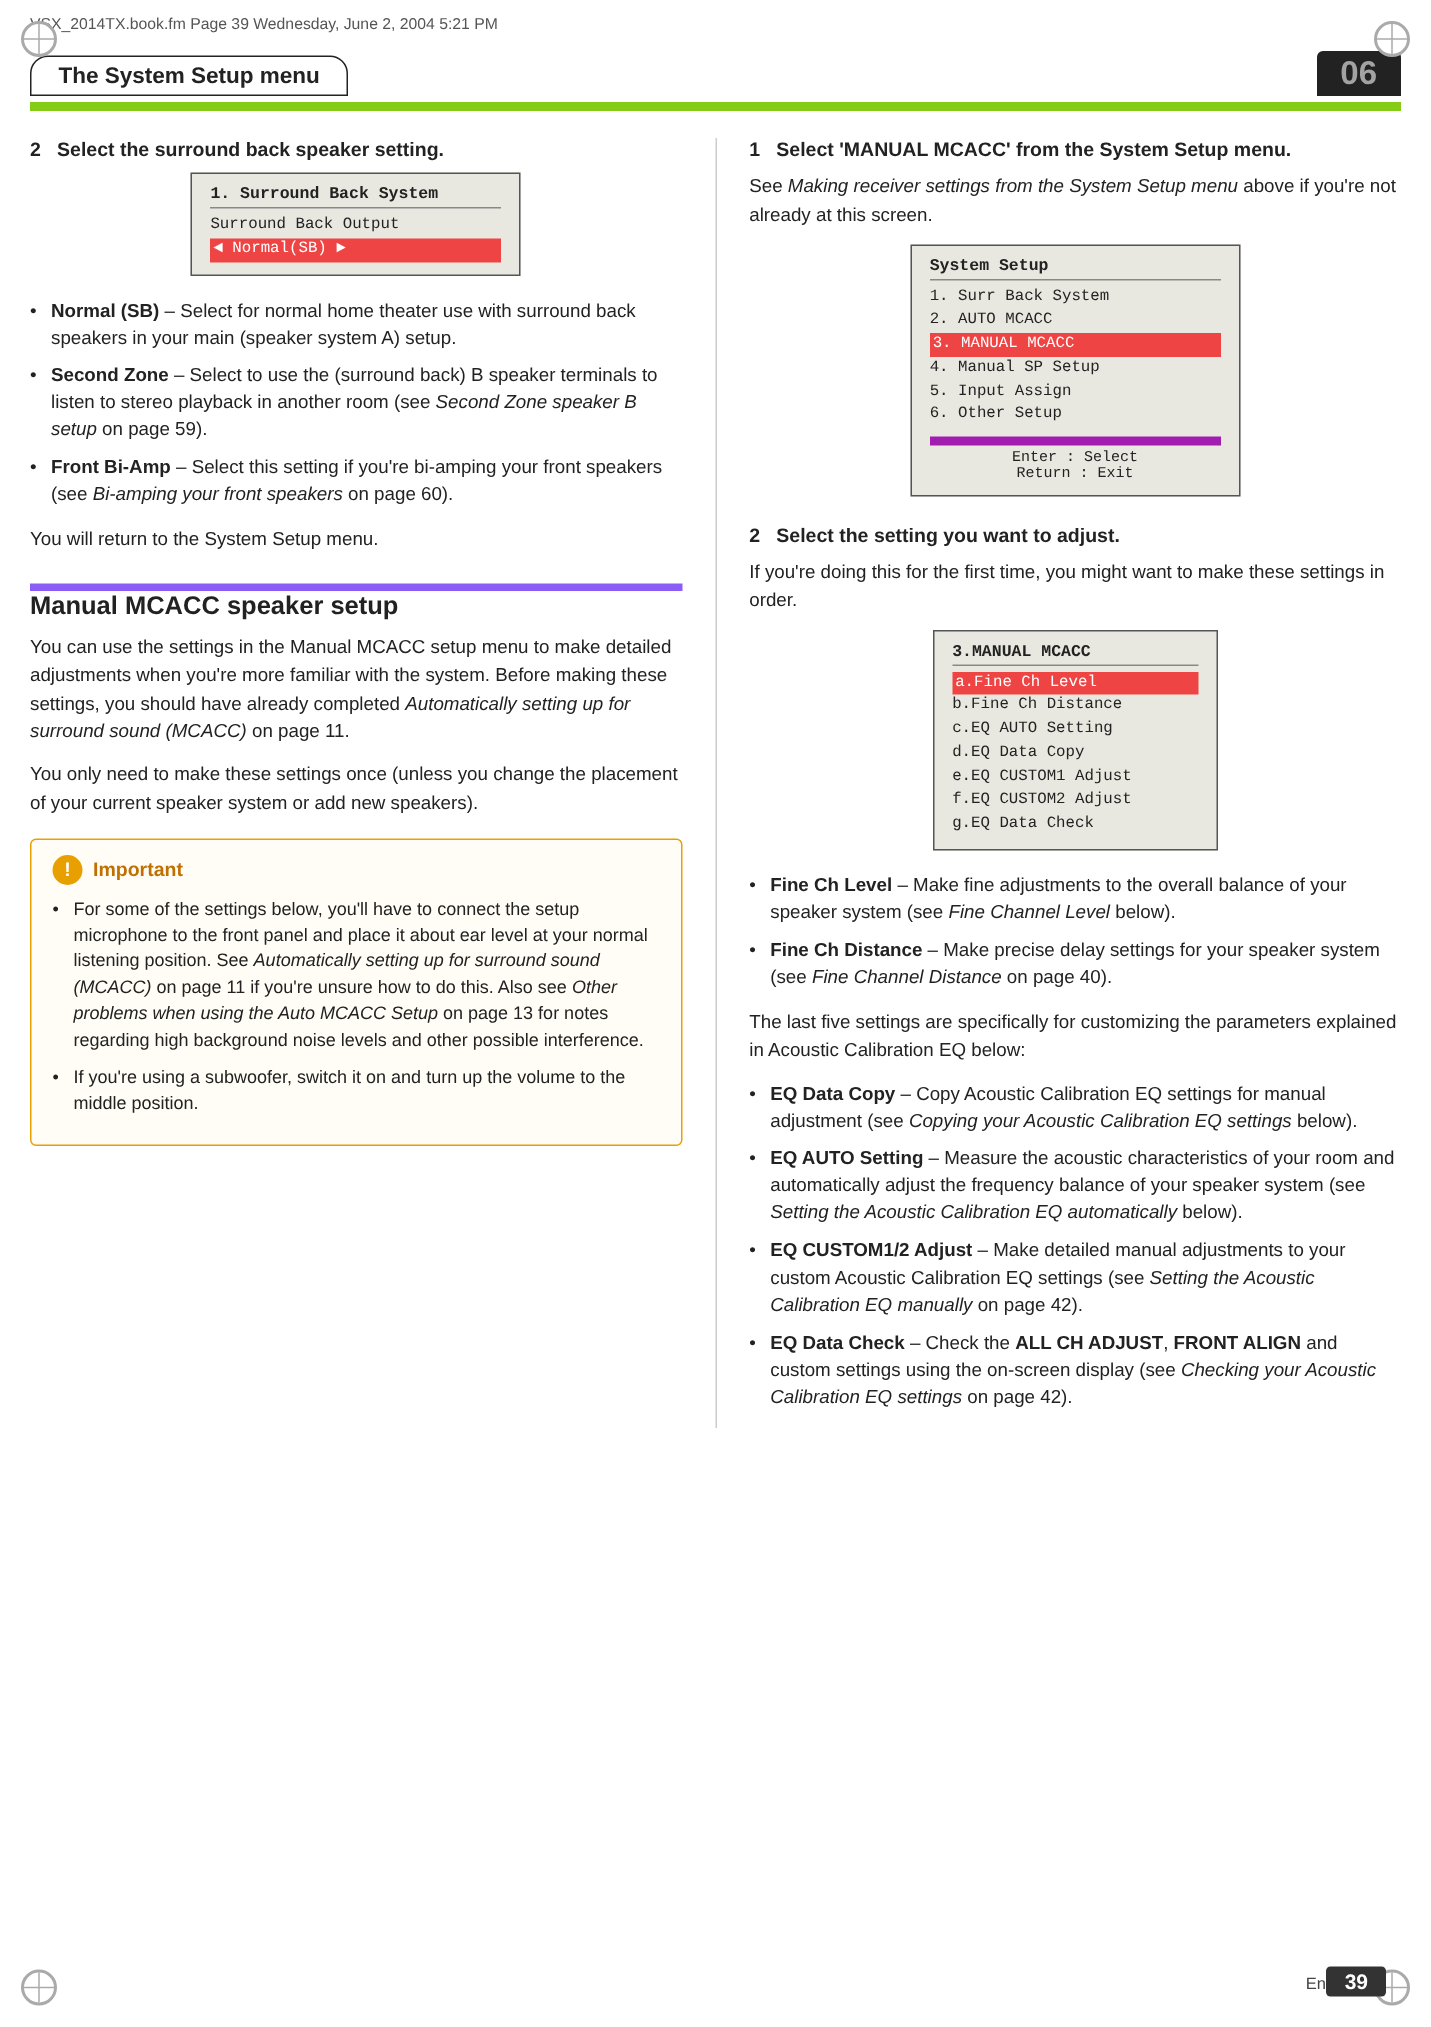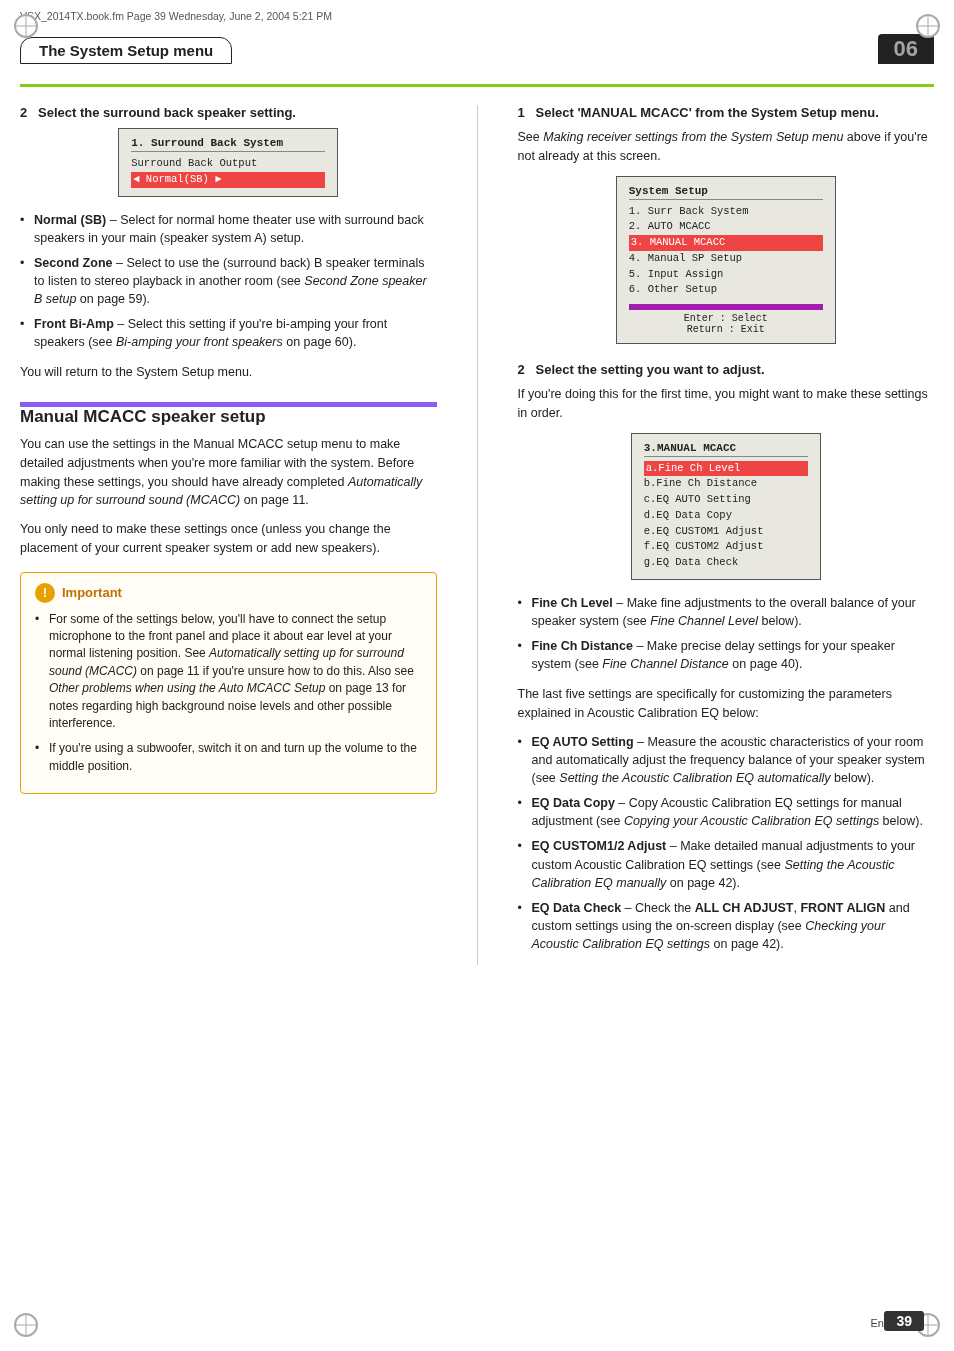--- a/index.html
+++ b/index.html
@@ -10,23 +10,23 @@
       font-family: Arial, Helvetica, sans-serif;
       font-size: 13px;
       color: #222;
       position: relative;
     }
 
     
     .header {
       display: flex;
       align-items: center;
-      border-bottom: 3px solid #84cc16;
+      border-bottom: 6px solid #84cc16;
       margin: 12px 20px 0 20px;
-      padding-bottom: 20px;
+      padding-bottom: 4px;
     }
     .header-title-box {
       border: 1.5px solid #222;
       border-radius: 12px 12px 0 0;
       padding: 4px 18px;
       font-size: 15px;
       font-weight: bold;
       background: #fff;
       margin-bottom: -2px;
     }
@@ -38,21 +38,21 @@
       font-weight: bold;
       padding: 2px 16px;
       border-radius: 4px 4px 0 0;
     }
 
     
     .main-content {
       display: flex;
       margin: 0 20px;
       padding-top: 18px;
-      gap: 40px;
+      gap: 22px;
     }
 
     .left-col {
       flex: 1;
       max-width: 440px;
     }
 
     .right-col {
       flex: 1;
       max-width: 440px;
@@ -376,28 +376,28 @@
       <li>
         <span class="bold">Fine Ch Distance</span>
         <span> – Make precise delay settings for your speaker system (see <span class="italic">Fine Channel Distance</span> on page 40).</span>
       </li>
     </ul>
 
     <div class="section-body">The last five settings are specifically for customizing the parameters explained in Acoustic Calibration EQ below:</div>
 
     <ul class="bullet-list">
       <li>
+        <span class="bold">EQ Data Copy</span>
+        <span> – Copy Acoustic Calibration EQ settings for manual adjustment (see <span class="italic">Copying your Acoustic Calibration EQ settings</span> below).</span>
+      </li>
+      <li>
         <span class="bold">EQ AUTO Setting</span>
         <span> – Measure the acoustic characteristics of your room and automatically adjust the frequency balance of your speaker system (see <span class="italic">Setting the Acoustic Calibration EQ automatically</span> below).</span>
       </li>
       <li>
-        <span class="bold">EQ Data Copy</span>
-        <span> – Copy Acoustic Calibration EQ settings for manual adjustment (see <span class="italic">Copying your Acoustic Calibration EQ settings</span> below).</span>
-      </li>
-      <li>
         <span class="bold">EQ CUSTOM1/2 Adjust</span>
         <span> – Make detailed manual adjustments to your custom Acoustic Calibration EQ settings (see <span class="italic">Setting the Acoustic Calibration EQ manually</span> on page 42).</span>
       </li>
       <li>
         <span class="bold">EQ Data Check</span>
         <span> – Check the <strong>ALL CH ADJUST</strong>, <strong>FRONT ALIGN</strong> and custom settings using the on-screen display (see <span class="italic">Checking your Acoustic Calibration EQ settings</span> on page 42).</span>
       </li>
     </ul>
 
   </div>

